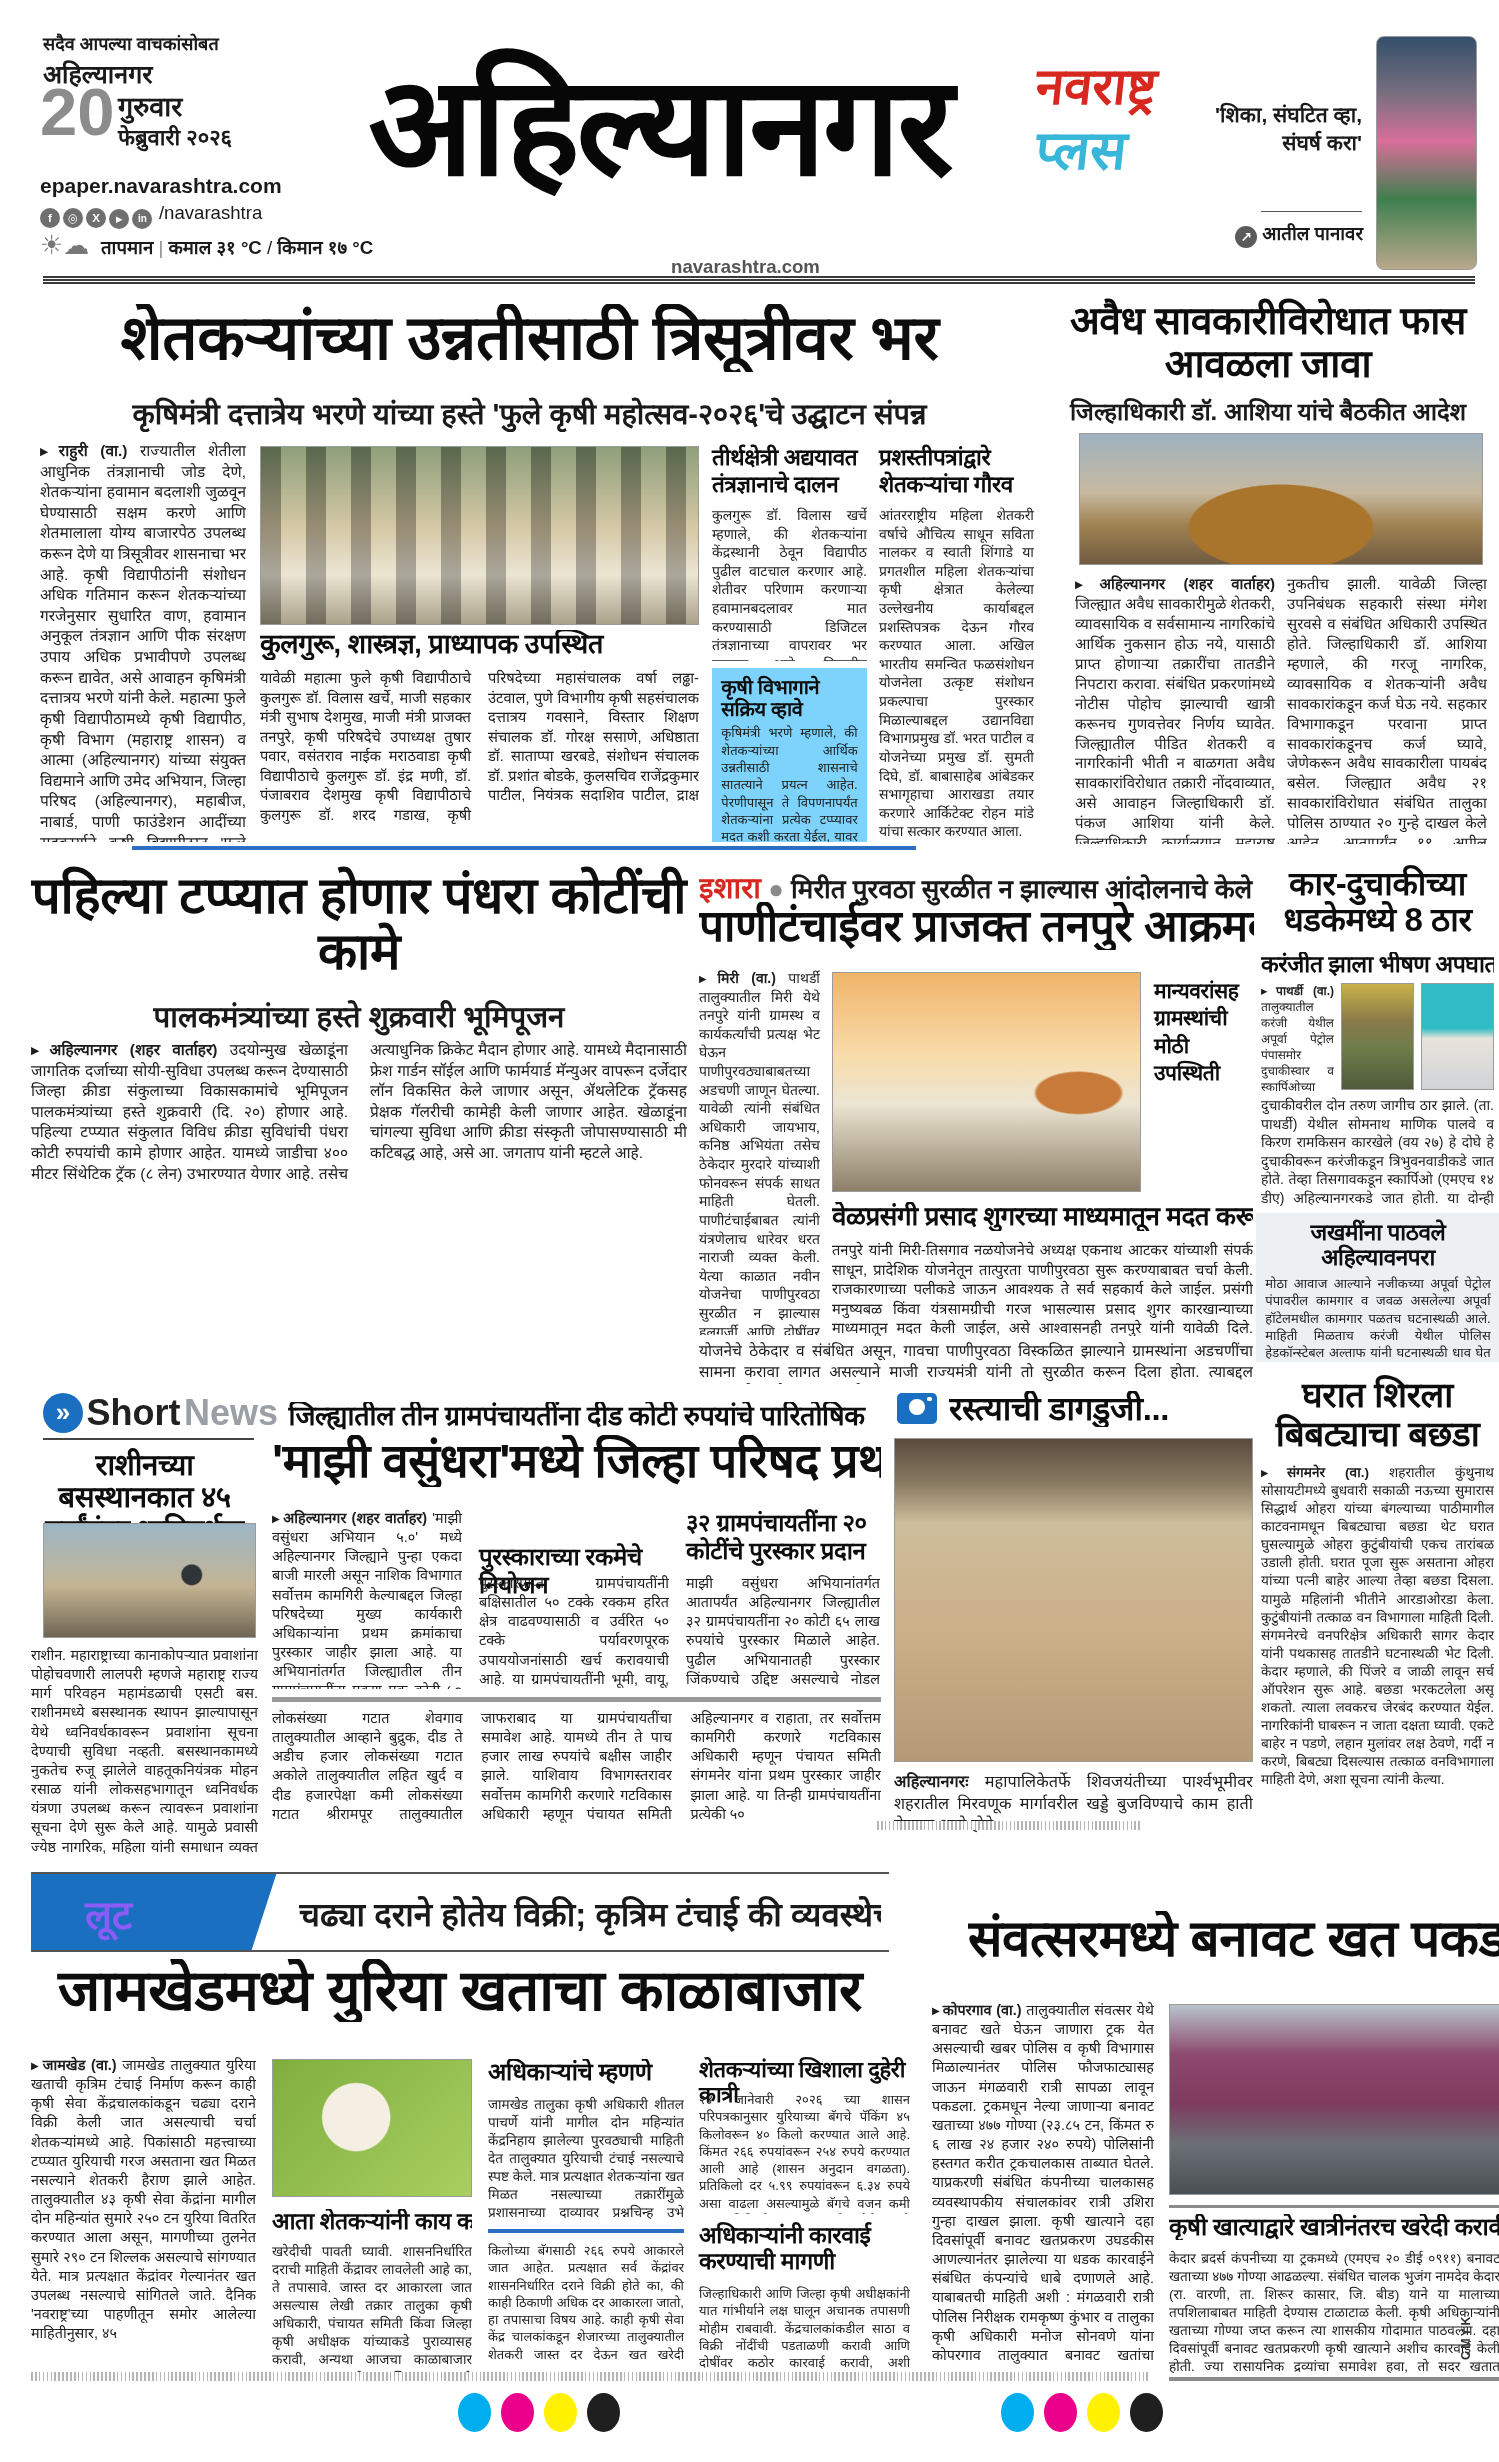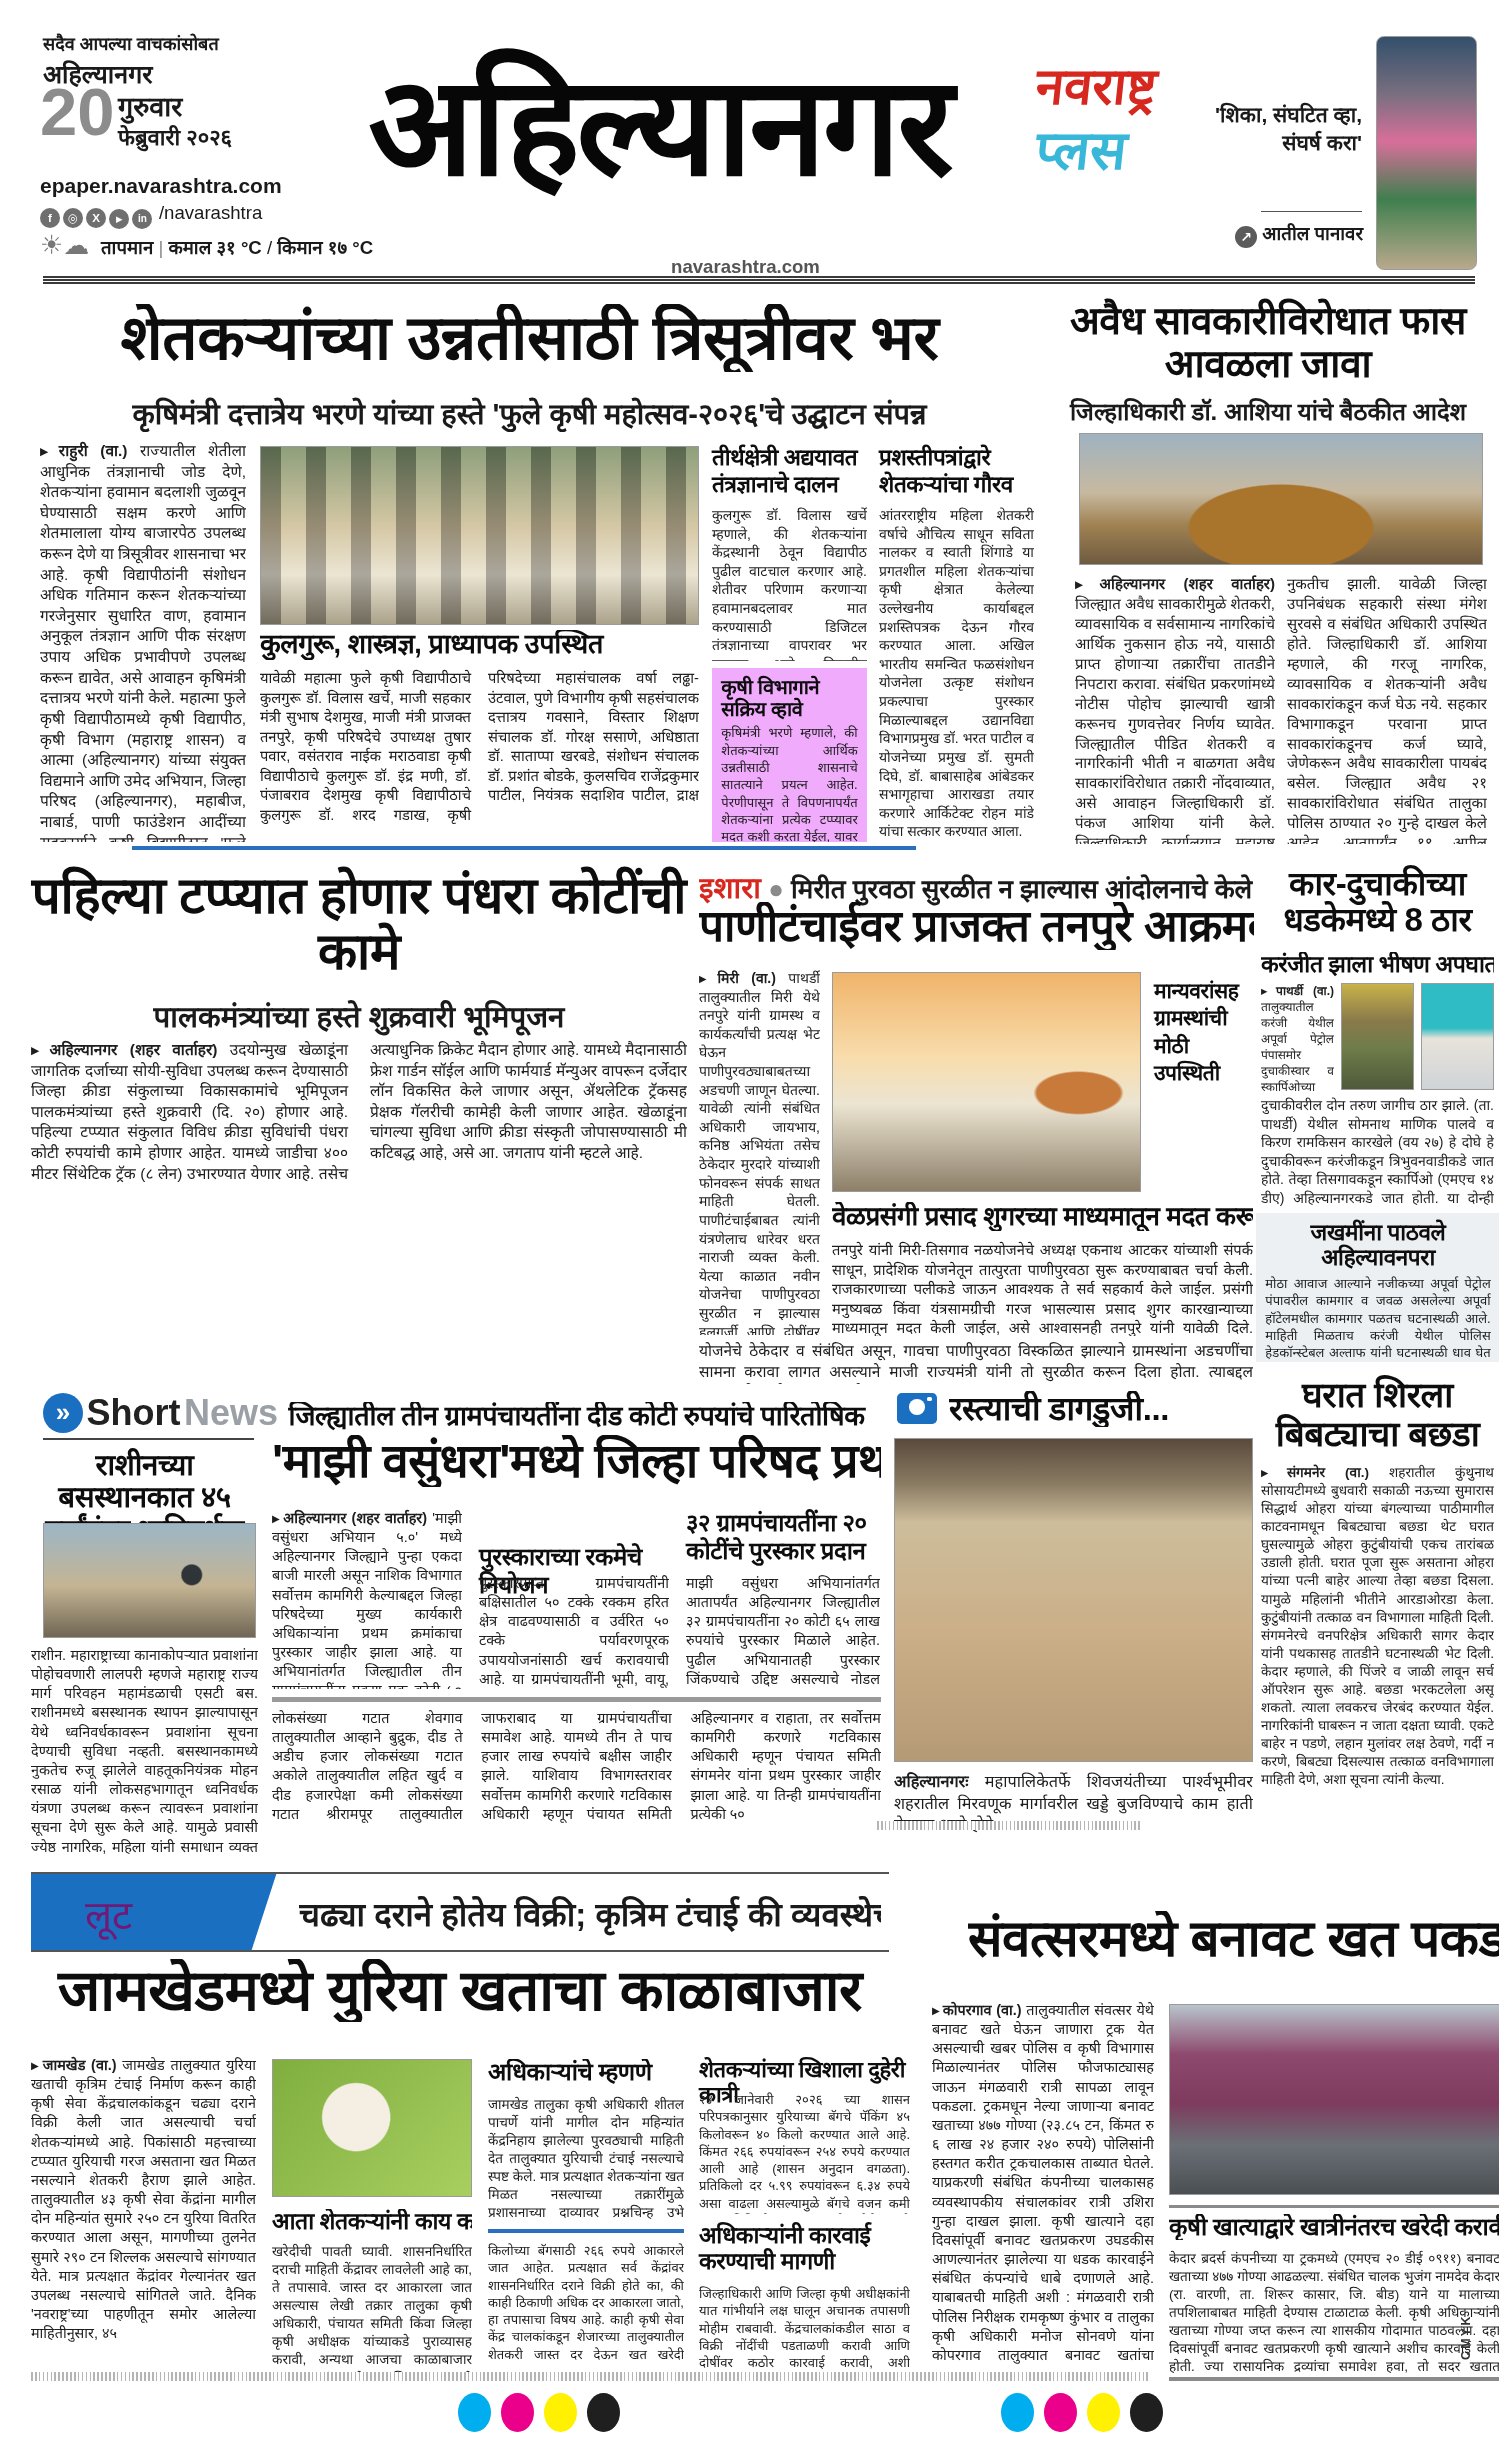--- a/index.html
+++ b/index.html
@@ -10,21 +10,21 @@
   .ctr{text-align:center}
   .j{text-align:justify}
   .bd{color:#1d1d1d;line-height:1.33;overflow:hidden}
   .byl{font-weight:700}
   .arr{font-size:.7em;vertical-align:.12em;padding-right:2.3px}
   .ph{border:0.8px solid #9b9b9b;box-sizing:border-box}
   .rule3{background:repeating-linear-gradient(180deg,#3a3a3a 0 1.6px,#fff 1.6px 3.1px)}
   .hatch{background:repeating-linear-gradient(90deg,#b5b5b5 0 1.6px,#fff 1.6px 3.9px)}
   .kick-label{color:#d6281f;font-weight:800}
   .dot{color:#8a8a8a}
-  .box-cream{background:#f0abfc;padding:7.8px 9.3px;box-sizing:border-box}
+  .box-cream{background:#7dd3fc;padding:7.8px 9.3px;box-sizing:border-box}
   .box-gray{background:#edf0f3;padding:7.8px 9.3px;box-sizing:border-box}
   .soc{display:inline-block;width:20px;height:20px;border-radius:50%;background:#6f6f6f;color:#fff;
        font-size:11.6px;font-weight:700;text-align:center;line-height:20px;margin-right:3.1px}
   .cyl{display:inline-block;width:33px;height:39px;border-radius:50%;margin-right:10px}
   .c-c{background:#00adee}.c-m{background:#eb008b}.c-y{background:#fff100}.c-k{background:#1f1f1f}
   .camicon{width:40px;height:31px;background:#1b6fc0;border-radius:4.7px;position:relative}
   .camicon:before{content:"";position:absolute;left:12.4px;top:6.2px;width:15.5px;height:15.5px;border-radius:50%;background:#fff}
   .camicon:after{content:"";position:absolute;right:4.7px;top:3.9px;width:5.4px;height:3.9px;background:#fff;border-radius:1.6px}
   .snicon{width:40px;height:40px;border-radius:50%;background:#1b6fc0;color:#fff;font-weight:800;
           font-size:26px;text-align:center;line-height:39px}
@@ -166,21 +166,21 @@
 <div class="abs hl ctr" style="left:1261px;top:1376px;width:233px;font-size:35px">घरात शिरला बिबट्याचा बछडा</div>
 <div class="abs j bd" style="left:1261px;top:1464px;width:233px;height:391px;font-size:13.6px">
   <span class="arr">▶</span><span class="byl">संगमनेर (वा.)</span>
   <span>शहरातील कुंथुनाथ सोसायटीमध्ये बुधवारी सकाळी नऊच्या सुमारास सिद्धार्थ ओहरा यांच्या बंगल्याच्या पाठीमागील काटवनामधून बिबट्याचा बछडा थेट घरात घुसल्यामुळे ओहरा कुटुंबीयांची एकच तारांबळ उडाली होती. घरात पूजा सुरू असताना ओहरा यांच्या पत्नी बाहेर आल्या तेव्हा बछडा दिसला. यामुळे महिलांनी भीतीने आरडाओरडा केला. कुटुंबीयांनी तत्काळ वन विभागाला माहिती दिली. संगमनेरचे वनपरिक्षेत्र अधिकारी सागर केदार यांनी पथकासह तातडीने घटनास्थळी भेट दिली. केदार म्हणाले, की पिंजरे व जाळी लावून सर्च ऑपरेशन सुरू आहे. बछडा भरकटलेला असू शकतो. त्याला लवकरच जेरबंद करण्यात येईल. नागरिकांनी घाबरून न जाता दक्षता घ्यावी. एकटे बाहेर न पडणे, लहान मुलांवर लक्ष ठेवणे, गर्दी न करणे, बिबट्या दिसल्यास तत्काळ वनविभागाला माहिती देणे, अशा सूचना त्यांनी केल्या.</span>
 </div>
 
 <div class="abs hatch" style="left:877px;top:1821px;width:264px;height:9.3px"></div>
 
 <div class="abs" style="left:31px;top:1872px;width:858px;height:76px;border-top:2.3px solid #555;border-bottom:2.3px solid #555;overflow:hidden">
   <div class="loot"></div>
-  <div class="abs" style="left:54px;top:12.4px;font-size:40px;font-weight:400;color:#701a75">लूट</div>
+  <div class="abs" style="left:54px;top:12.4px;font-size:40px;font-weight:700;color:#8b5cf6">लूट</div>
   <div class="abs nowrap" style="left:268px;top:17px;width:582px;font-size:33px;font-weight:800">चढ्या दराने होतेय विक्री; कृत्रिम टंचाई की व्यवस्थेचा बोजवारा?</div>
 </div>
 <div class="abs hl ctr nowrap" style="left:31px;top:1959px;width:858px;font-size:57px">जामखेडमध्ये युरिया खताचा काळाबाजार</div>
 
 <div class="abs j bd" style="left:31px;top:2056px;width:225px;height:321px;font-size:14.4px">
   <span class="arr">▶</span><span class="byl">जामखेड (वा.)</span>
   <span>जामखेड तालुक्यात युरिया खताची कृत्रिम टंचाई निर्माण करून काही कृषी सेवा केंद्रचालकांकडून चढ्या दराने विक्री केली जात असल्याची चर्चा शेतकऱ्यांमध्ये आहे. पिकांसाठी महत्त्वाच्या टप्प्यात युरियाची गरज असताना खत मिळत नसल्याने शेतकरी हैराण झाले आहेत. तालुक्यातील ४३ कृषी सेवा केंद्रांना मागील दोन महिन्यांत सुमारे २५० टन युरिया वितरित करण्यात आला असून, मागणीच्या तुलनेत सुमारे २९० टन शिल्लक असल्याचे सांगण्यात येते. मात्र प्रत्यक्षात केंद्रांवर गेल्यानंतर खत उपलब्ध नसल्याचे सांगितले जाते. दैनिक 'नवराष्ट्र'च्या पाहणीतून समोर आलेल्या माहितीनुसार, ४५</span>
 </div>
 <div class="abs ph" style="left:272px;top:2059px;width:200px;height:138px;background:radial-gradient(circle at 42% 42%,#f4efe2 0 24%,transparent 25%),linear-gradient(135deg,#7fae3f 0%,#a8cf60 100%)"></div>
 <div class="abs hl nowrap" style="left:272px;top:2209px;width:200px;font-size:23px">आता शेतकऱ्यांनी काय करावे?</div>

